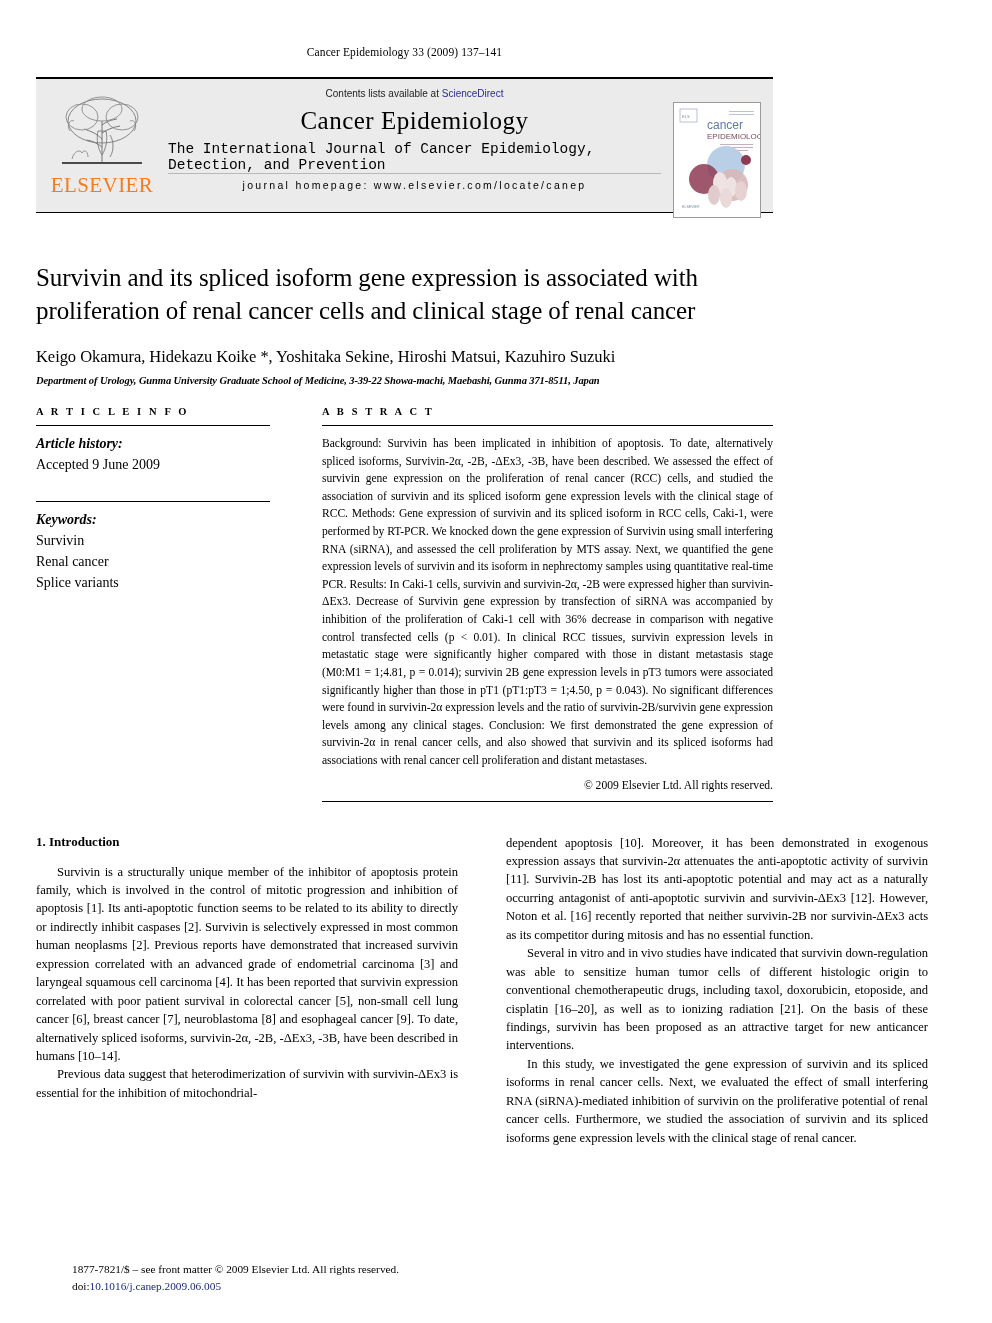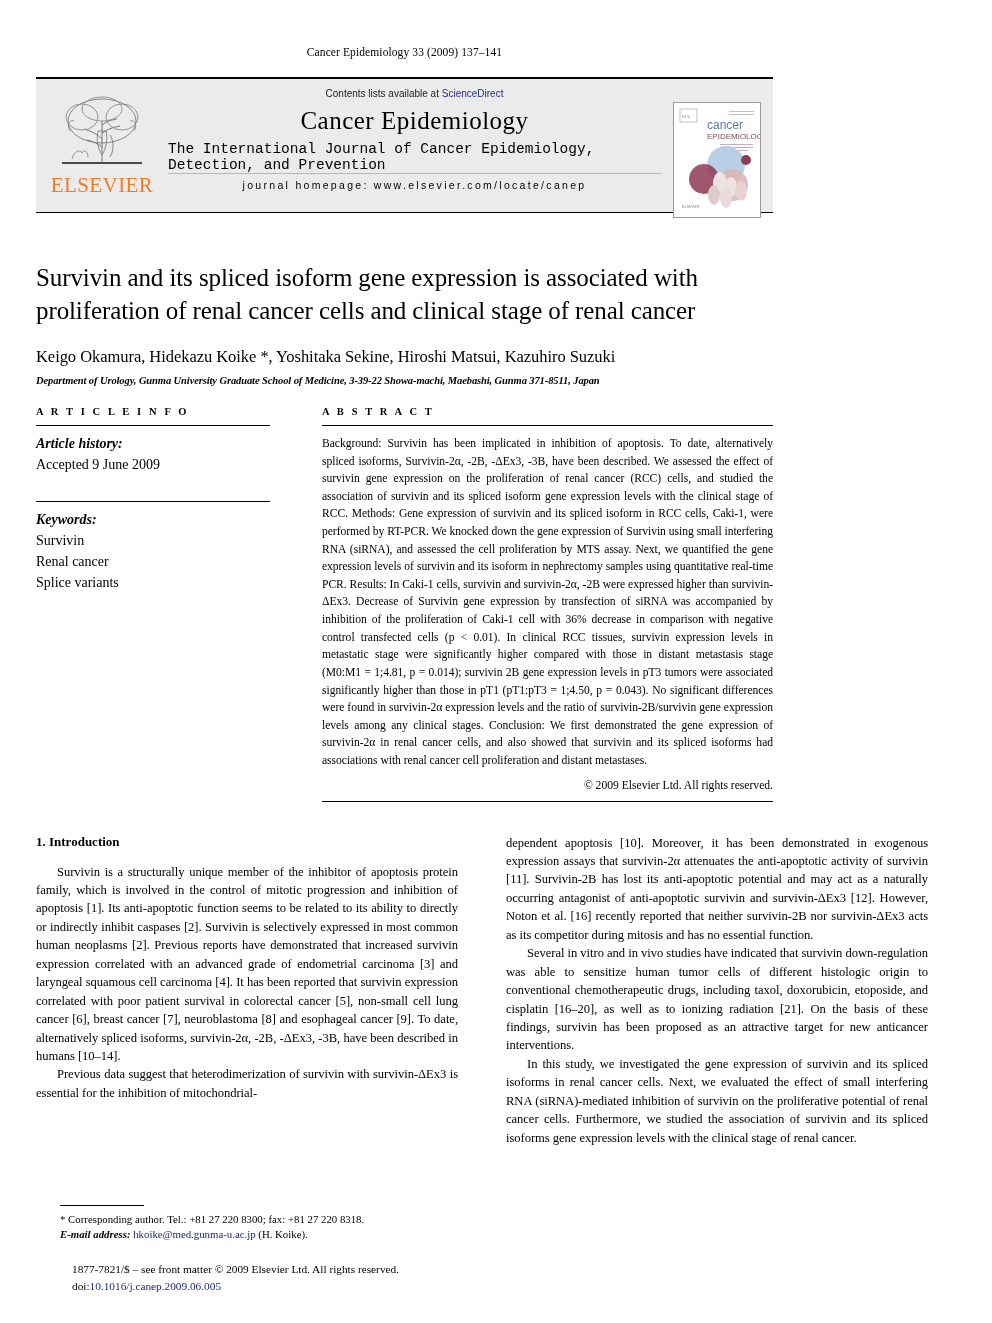--- a/index.html
+++ b/index.html
@@ -380,29 +380,20 @@
       <p>Survivin is a structurally unique member of the inhibitor of apoptosis protein family, which is involved in the control of mitotic progression and inhibition of apoptosis [1]. Its anti-apoptotic function seems to be related to its ability to directly or indirectly inhibit caspases [2]. Survivin is selectively expressed in most common human neoplasms [2]. Previous reports have demonstrated that increased survivin expression correlated with an advanced grade of endometrial carcinoma [3] and laryngeal squamous cell carcinoma [4]. It has been reported that survivin expression correlated with poor patient survival in colorectal cancer [5], non-small cell lung cancer [6], breast cancer [7], neuroblastoma [8] and esophageal cancer [9]. To date, alternatively spliced isoforms, survivin-2α, -2B, -ΔEx3, -3B, have been described in humans [10–14].</p>
       <p class="cont">Previous data suggest that heterodimerization of survivin with survivin-ΔEx3 is essential for the inhibition of mitochondrial-</p>
     </div>
     <div class="body-col">
       <p style="text-indent:0">dependent apoptosis [10]. Moreover, it has been demonstrated in exogenous expression assays that survivin-2α attenuates the anti-apoptotic activity of survivin [11]. Survivin-2B has lost its anti-apoptotic potential and may act as a naturally occurring antagonist of anti-apoptotic survivin and survivin-ΔEx3 [12]. However, Noton et al. [16] recently reported that neither survivin-2B nor survivin-ΔEx3 acts as its competitor during mitosis and has no essential function.</p>
       <p class="cont">Several in vitro and in vivo studies have indicated that survivin down-regulation was able to sensitize human tumor cells of different histologic origin to conventional chemotherapeutic drugs, including taxol, doxorubicin, etoposide, and cisplatin [16–20], as well as to ionizing radiation [21]. On the basis of these findings, survivin has been proposed as an attractive target for new anticancer interventions.</p>
       <p class="cont">In this study, we investigated the gene expression of survivin and its spliced isoforms in renal cancer cells. Next, we evaluated the effect of small interfering RNA (siRNA)-mediated inhibition of survivin on the proliferative potential of renal cancer cells. Furthermore, we studied the association of survivin and its spliced isoforms gene expression levels with the clinical stage of renal cancer.</p>
     </div>
   </div>
 
-  <div class="footnote">
-    <div class="footnote-rule"></div>
-    <div class="footnote-text">* Corresponding author. Tel.: +81 27 220 8300; fax: +81 27 220 8318.</div>
-    <div class="footnote-text">
-      <span class="em">E-mail address:</span>
-      <span class="mail">hkoike@med.gunma-u.ac.jp</span>
-      <span>(H. Koike).</span>
-    </div>
-  </div>
 
   <div class="imprint">
     <div>1877-7821/$ – see front matter © 2009 Elsevier Ltd. All rights reserved.</div>
     <div>
       <span>doi:</span><span class="doi">10.1016/j.canep.2009.06.005</span>
     </div>
   </div>
 
 </div>
 

